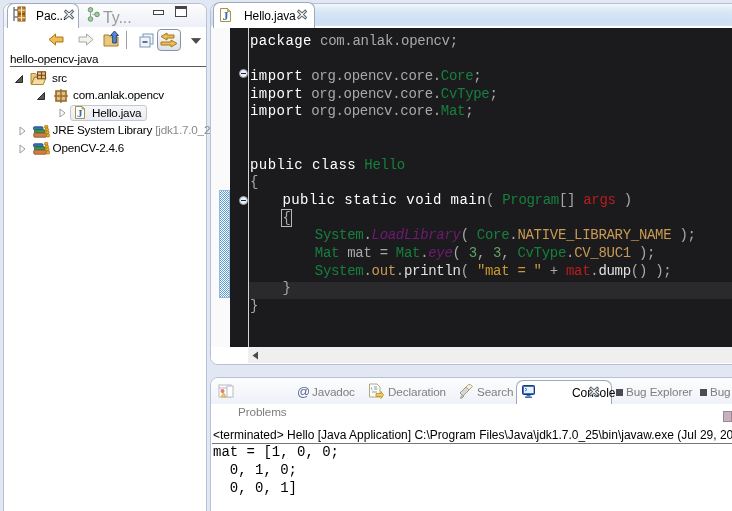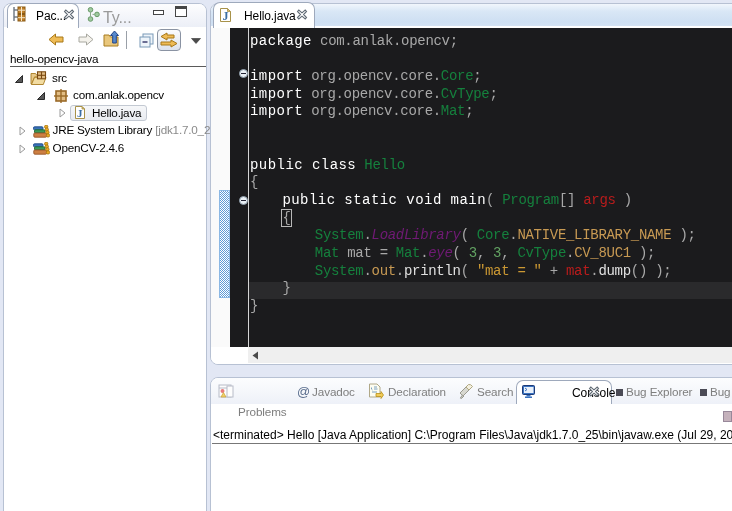--- a/index.html
+++ b/index.html
@@ -226,14 +226,17 @@
 <svg class="abs" style="left:588px;top:386px" width="12" height="11" viewBox="0 0 12 11">
  <path d="M1.5 2.5 L2.8 1 L6 3.8 L9.2 1 L10.5 2.5 L7.6 5.5 L10.5 8.5 L9.2 10 L6 7.2 L2.8 10 L1.5 8.5 L4.4 5.5 Z" fill="#fff" stroke="#606a74" stroke-width="1.1"></path>
 </svg>
 <div class="abs" style="left:615.5px;top:388.5px;width:7px;height:7px;background:#4a4a55;"></div>
 <div class="abs graytab" style="left:626px;top:385px;">Bug Explorer</div>
 <div class="abs" style="left:700px;top:388.5px;width:7px;height:7px;background:#4a4a55;"></div>
 <div class="abs graytab" style="left:710px;top:385px;">Bug</div>
 <div class="abs" style="left:723px;top:411px;width:9px;height:11px;background:#c5b2bc;border:1px solid #98889a;box-sizing:border-box;"></div>
 <div class="abs" style="left:213px;top:428px;font-size:12px;color:#000;white-space:nowrap;">&lt;terminated&gt; Hello [Java Application] C:\Program Files\Java\jdk1.7.0_25\bin\javaw.exe (Jul 29, 2013 10:17:31 PM)</div>
 <div class="abs" style="left:212px;top:443px;width:520px;height:1.2px;background:#777;"></div>
+<pre class="abs" style="left:213px;top:443px;margin:0;font-family:'Liberation Mono',monospace;font-size:14px;line-height:18px;color:#000;">mat = [1, 0, 0;
+  0, 1, 0;
+  0, 0, 1]</pre>
 
 </div>
 
 </body></html>

